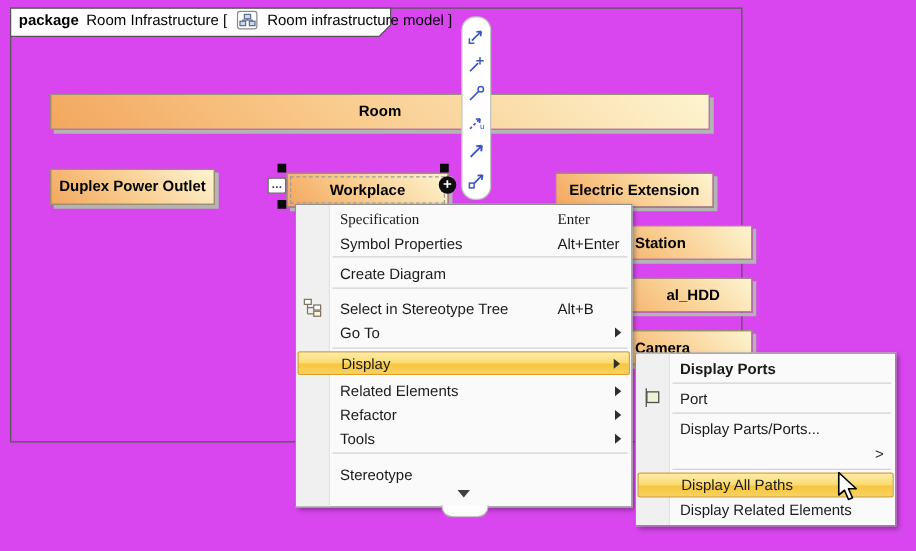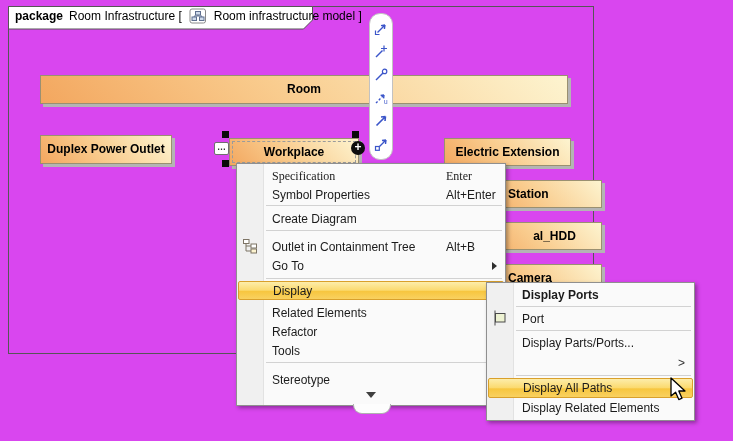--- a/index.html
+++ b/index.html
@@ -38,21 +38,21 @@
   
   .smart-bar{position:absolute;left:369px;top:13px;width:24px;height:147px;background:#fff;
         border:1px solid #c2c2c2;border-radius:11px;z-index:3;display:flex;flex-direction:column;
         align-items:center;justify-content:space-around;padding:3px 0;box-sizing:border-box;}
   .smart-bar svg{display:block;}
 
   
   .menu{position:absolute;background:#fafafa;border:1px solid #8f8f8f;
         box-shadow:2px 2px 4px rgba(0,0,0,0.35);z-index:5;}
   .menu-main{left:236px;top:163px;width:268px;height:241px;}
-  .menu-sub{left:486px;top:282px;width:207px;height:137px;z-index:6;}
+  .menu-sub{left:508px;top:282px;width:207px;height:137px;z-index:6;}
   .gutter{position:absolute;left:0;top:0;bottom:0;width:26px;background:#f0f0f0;border-right:1px solid #e2e2e2;}
   .mi{position:absolute;left:1px;right:1px;height:19px;font-size:12px;color:#1b1b1b;}
   .mi .lbl{position:absolute;left:34px;top:50%;transform:translateY(-50%);white-space:nowrap;}
   .mi .sc{position:absolute;left:208px;top:50%;transform:translateY(-50%);white-space:nowrap;}
   .mi .arr{position:absolute;right:7px;top:50%;margin-top:-4px;width:0;height:0;
            border-left:5px solid #2e2e2e;border-top:4px solid transparent;border-bottom:4px solid transparent;}
   .mi .chev{position:absolute;right:8px;top:50%;transform:translateY(-50%);color:#333;font-size:12px;}
   .sep{position:absolute;left:29px;right:3px;height:0;border-top:1px solid #d2d2d2;}
   .hl{background:linear-gradient(to bottom,#fdedaa 0%,#fbda70 48%,#f7c63f 55%,#f9d160 100%);
       border:1px solid #d9a02b;border-radius:2px;}
@@ -169,21 +169,21 @@
       <svg width="16" height="16" viewBox="0 0 16 16">
         <g fill="#fff" stroke="#7d7465">
           <rect x="1.5" y="1.5" width="5.5" height="4"></rect>
           <path d="M4,5.5 V13 M4,8 H9 M4,13 H9" fill="none"></path>
           <rect x="9" y="6" width="5.5" height="4"></rect>
           <rect x="9" y="11" width="5.5" height="4" fill="#fdf4d0"></rect>
         </g>
       </svg>
     </span>
     <div class="mi" style="top:73px;">
-      <span class="lbl">Outlet in Containment Tree</span>
+      <span class="lbl">Select in Stereotype Tree</span>
       <span class="sc">Alt+B</span>
     </div>
     <div class="mi" style="top:92px;">
       <span class="lbl">Go To</span>
       <span class="arr"></span>
     </div>
     <div class="sep" style="top:114px;"></div>
     <div class="mi hl" style="top:117px;height:17px;">
       <span class="lbl">Display</span>
       <span class="arr"></span>

